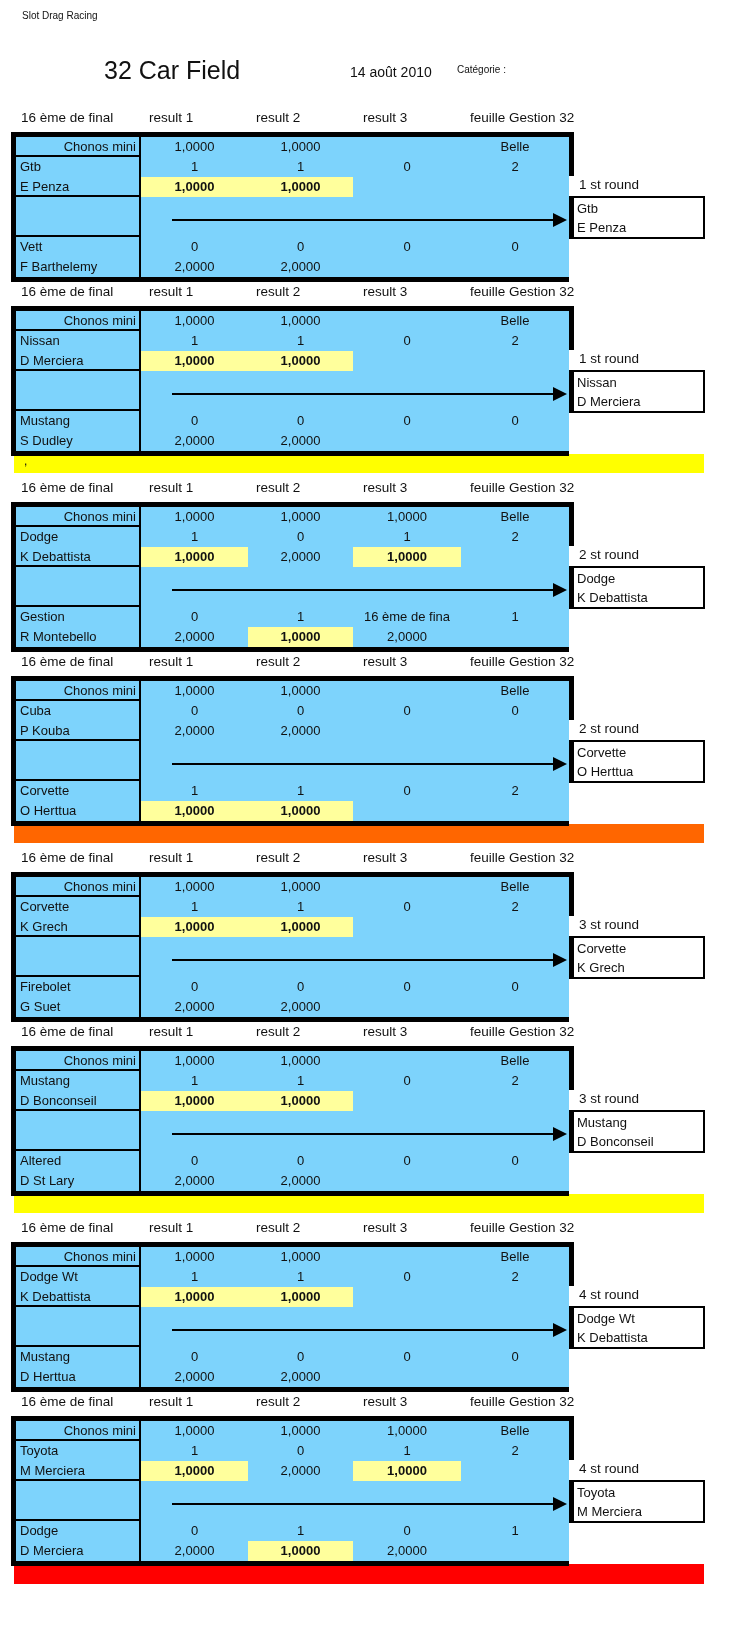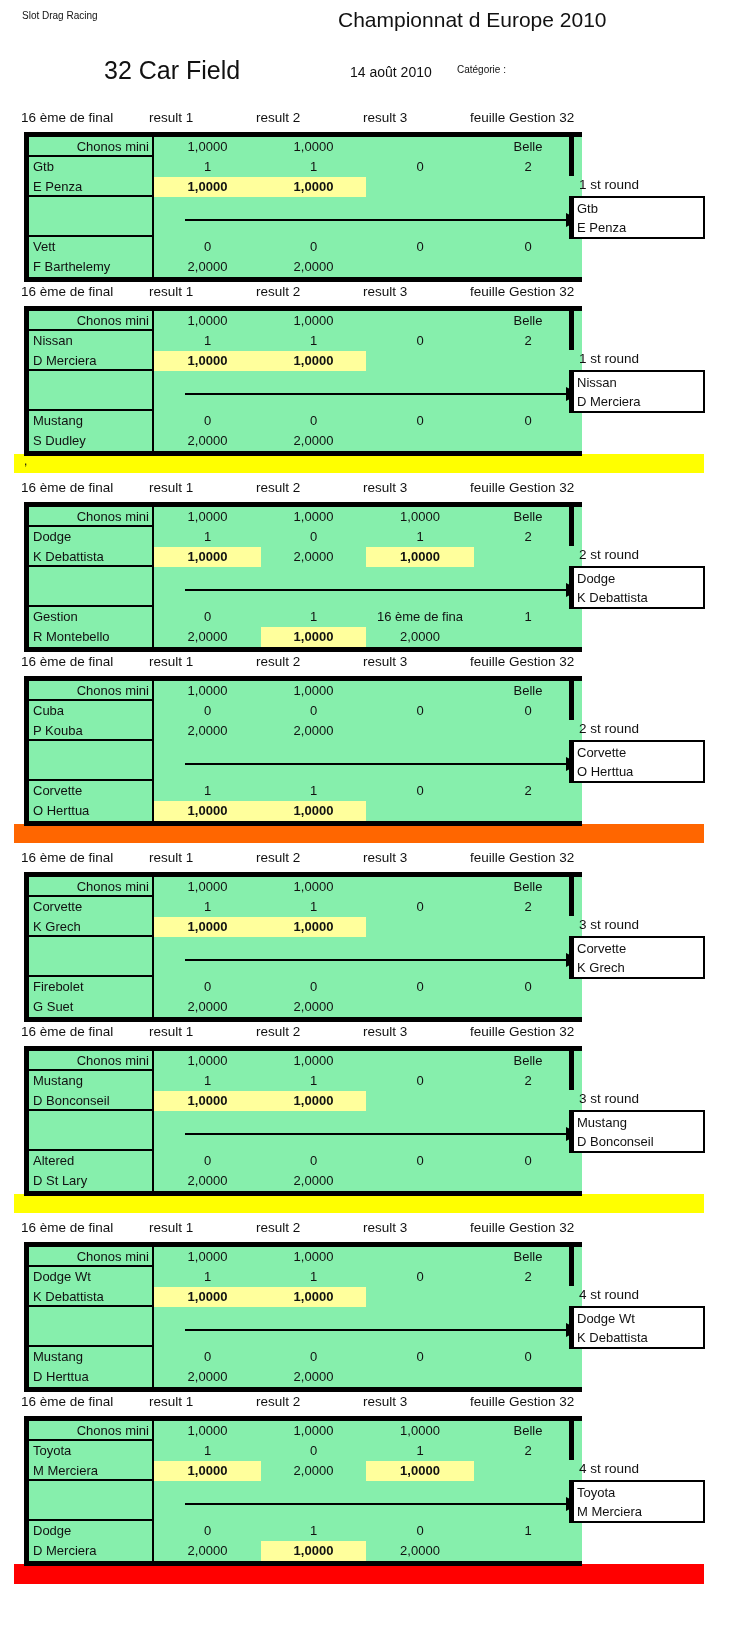--- a/index.html
+++ b/index.html
@@ -14,22 +14,22 @@
   .field-title { position:absolute; left:104px; top:56px; font-size:25px; white-space:nowrap; }
   .date-label  { position:absolute; left:350px; top:64px; font-size:14px; white-space:nowrap; }
   .cat-label   { position:absolute; left:457px; top:64px; font-size:10px; white-space:nowrap; }
 
   .match { position:relative; width:735px; height:174px; }
   .colhead { position:absolute; top:2px; font-size:13.5px; white-space:nowrap; }
   .ch0 { left:21px; } .ch1 { left:149px; } .ch2 { left:256px; }
   .ch3 { left:363px; } .ch4 { left:470px; }
 
   .grid {
-    position:absolute; left:24px; top:24px; width:558px;
-    border:5px solid #000; border-right:0; background:#86efac;
+    position:absolute; left:11px; top:24px; width:558px;
+    border:5px solid #000; border-right:0; background:#7dd3fc;
     display:grid; grid-template-columns:125px 107px 105px 108px 108px;
   }
   .c { height:20px; line-height:20px; font-size:13px; text-align:center; white-space:nowrap; }
   .name { text-align:left; padding-left:4px; }
   .ral  { text-align:right; padding-right:3px; }
   .br { border-right:2px solid #000; }
   .bb { border-bottom:2px solid #000; }
   .ebox { height:40px; }
   .arrow-area { grid-column:2/6; height:40px; position:relative; }
   .arrow-line { position:absolute; left:31px; top:22px; width:381px; border-top:2px solid #000; }
@@ -44,21 +44,20 @@
 
   .band { width:690px; height:19px; margin:-2px 0 5px 14px; padding-left:10px;
     font-size:12px; line-height:14px; color:#111; }
   .hl { background:var(--hl,#FFFF9C); font-weight:bold; }
 </style>
 </head>
 <body>
 
 <header class="titlebar">
   <div class="app-title">Slot Drag Racing</div>
-  <div class="main-title">Championnat d Europe 2010</div>
   <div class="field-title">32 Car Field</div>
   <div class="date-label">14 août 2010</div>
   <div class="cat-label">Catégorie :</div>
 </header>
 
 <main id="matches">
   <section class="match">
     <span class="colhead ch0">16 ème de final</span>
     <span class="colhead ch1">result 1</span>
     <span class="colhead ch2">result 2</span>

